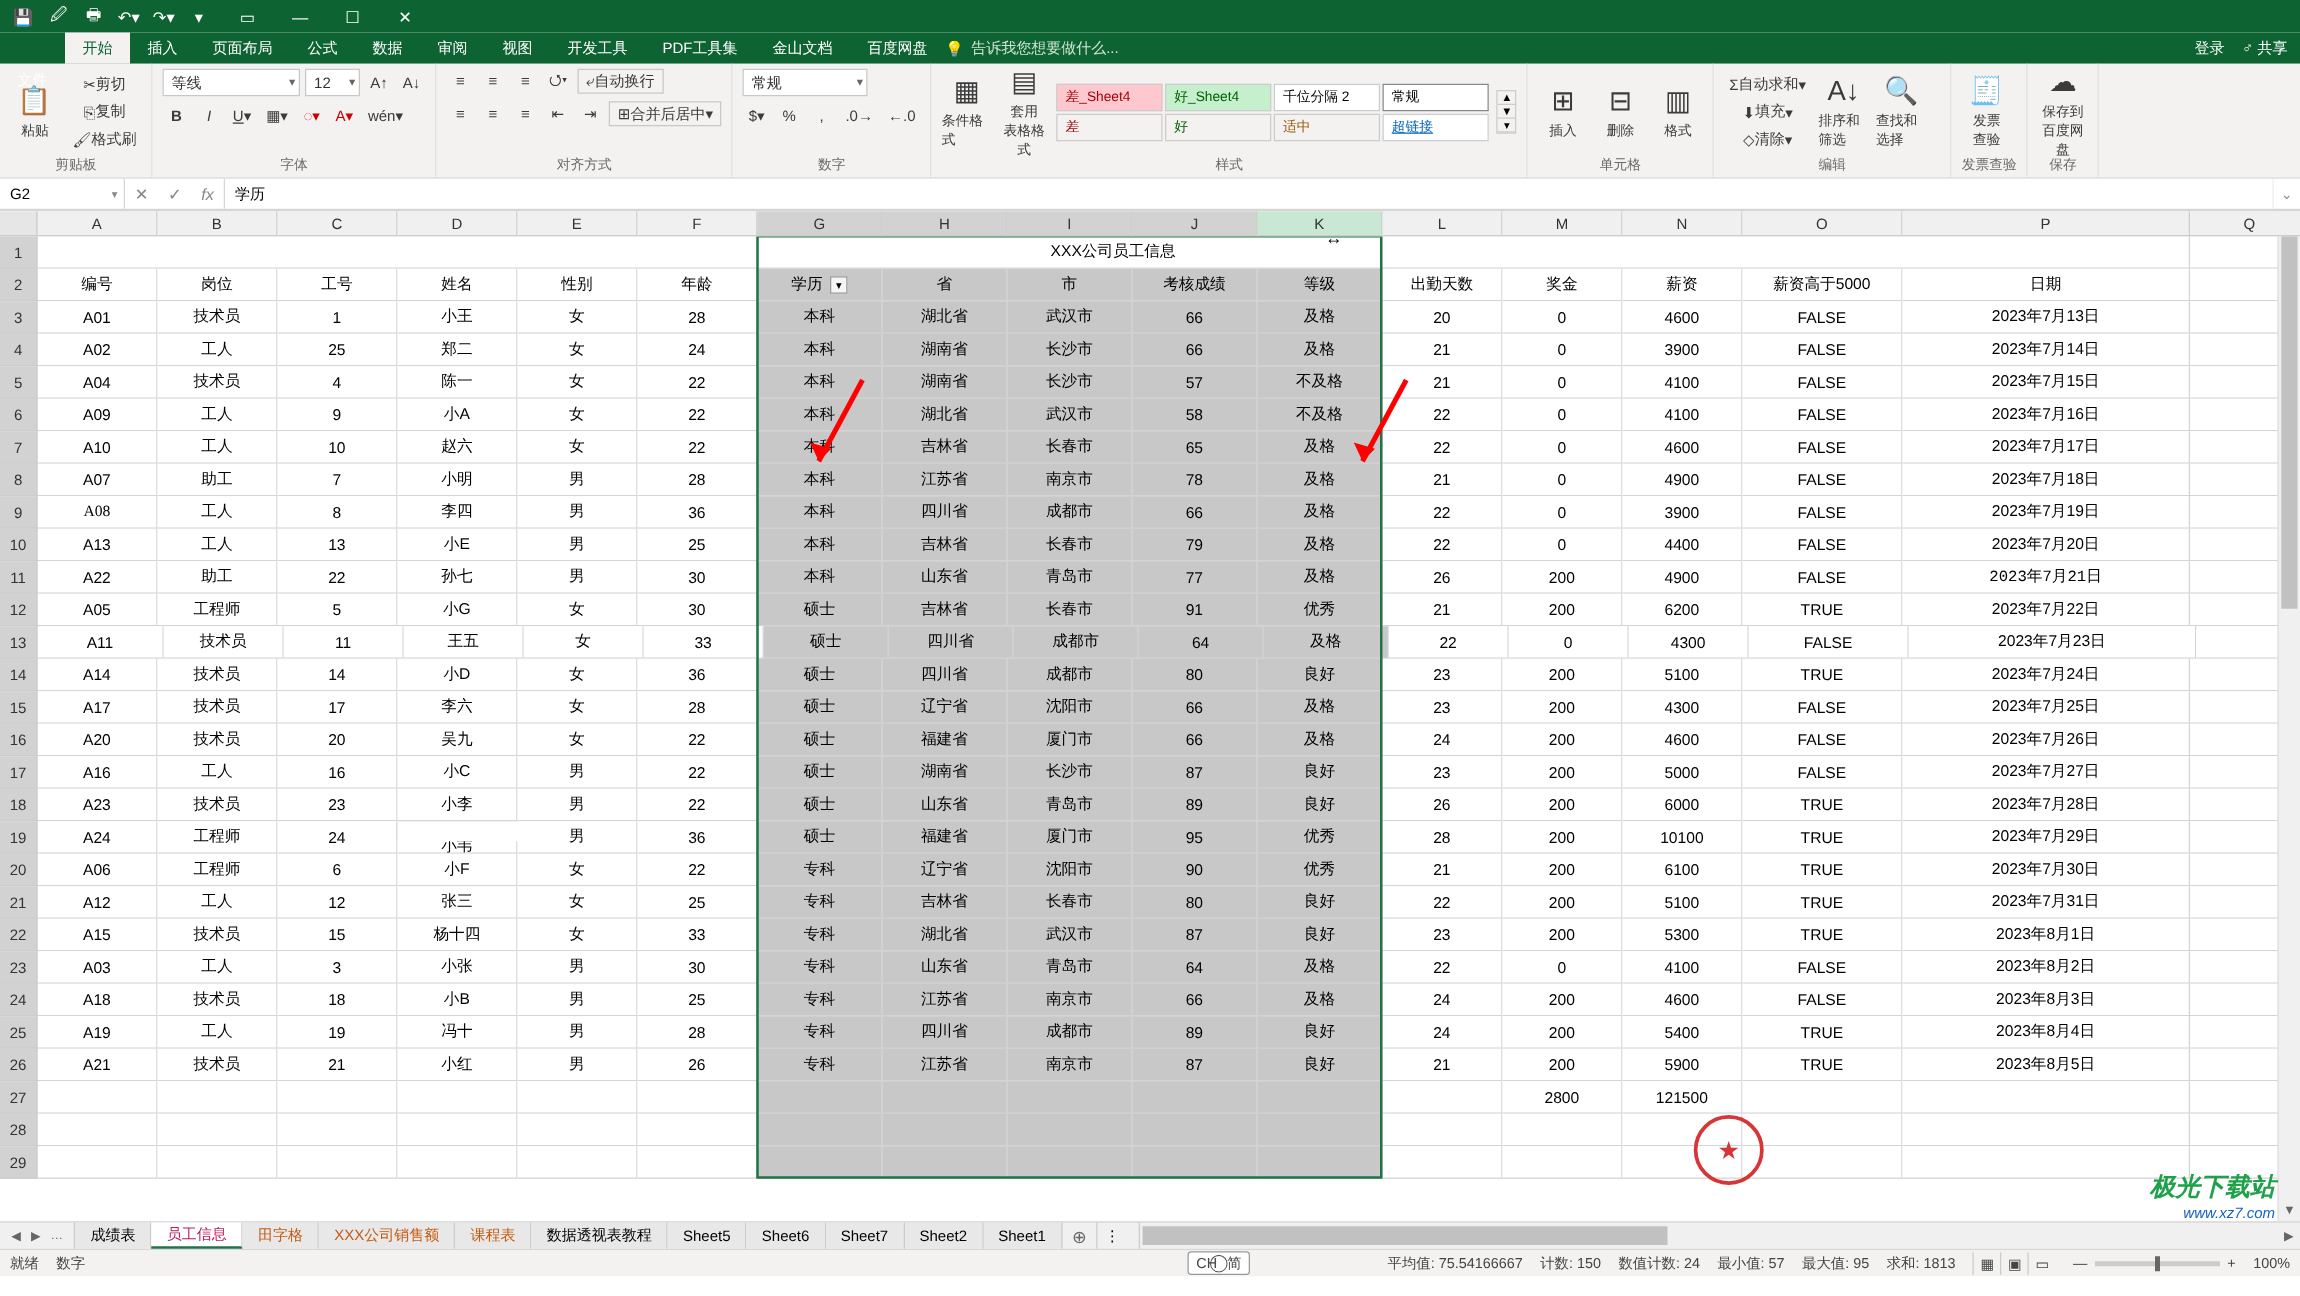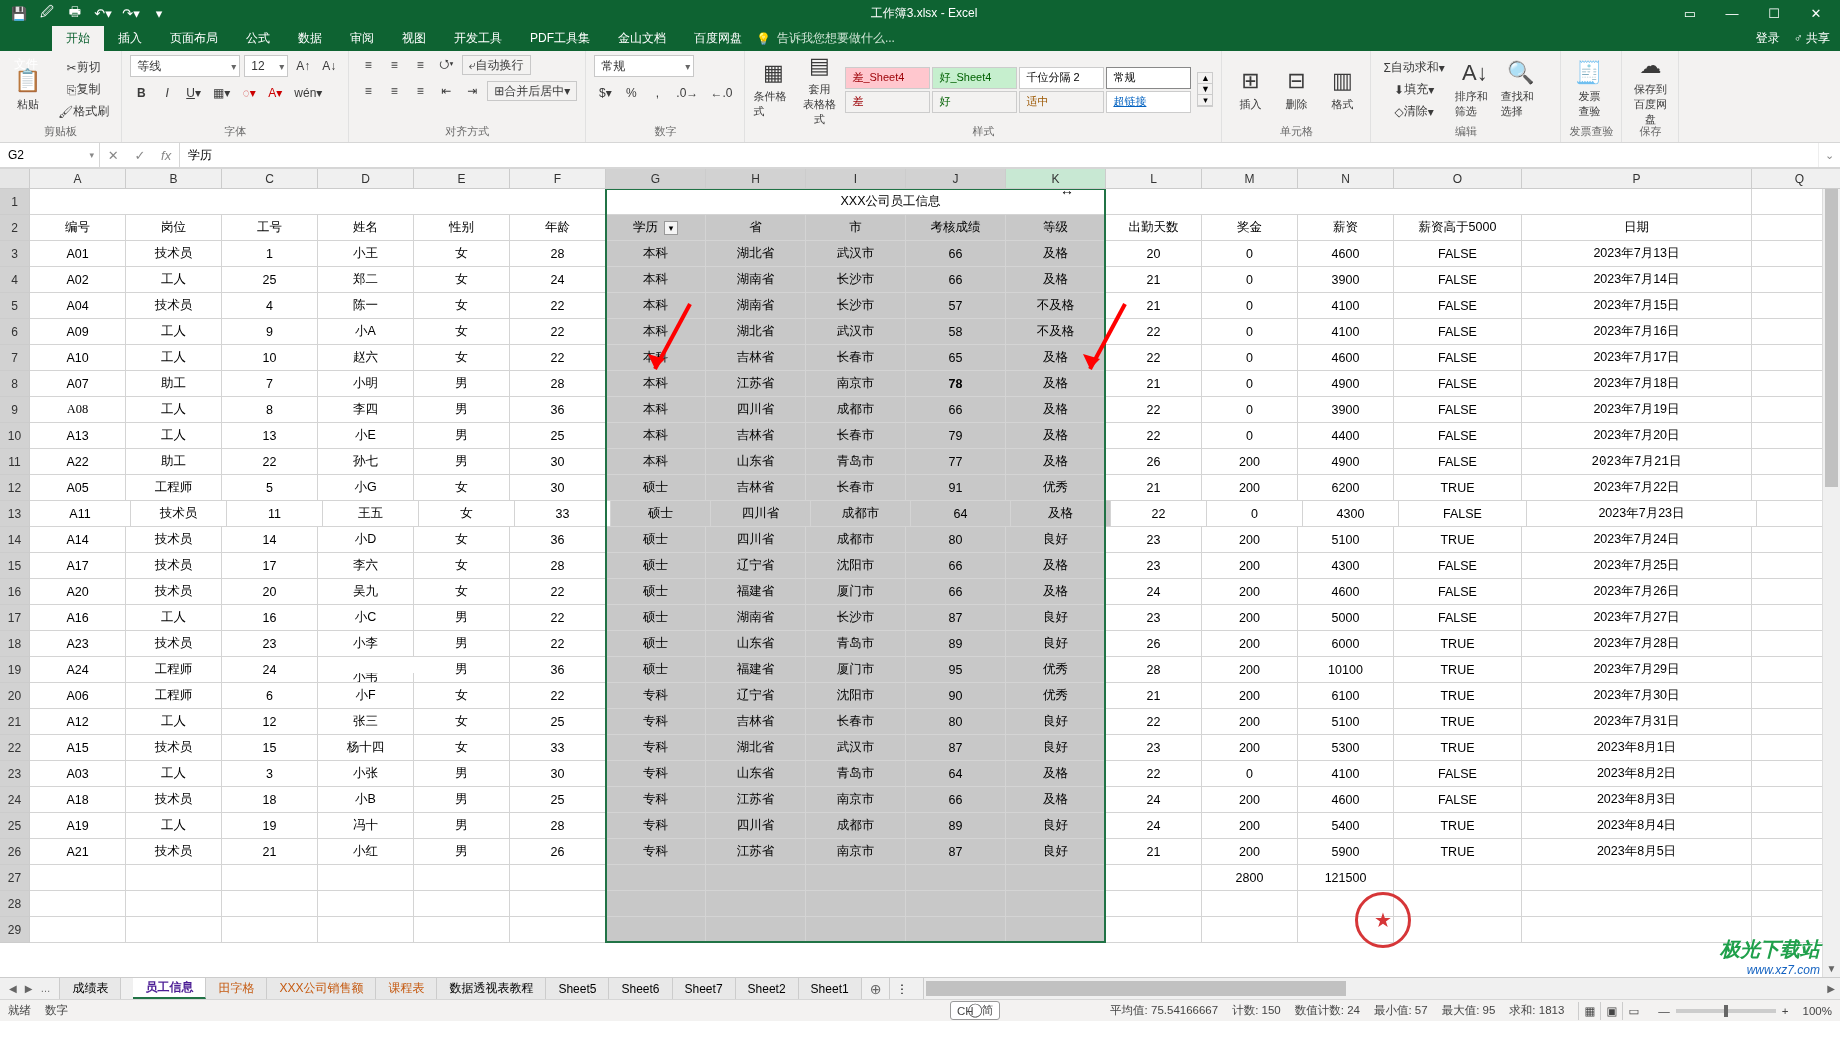--- a/index.html
+++ b/index.html
@@ -79,21 +79,21 @@
 
 
 .vscroll { position:absolute; right:0; top:0; bottom:0; width:18px; background:#f0f0f0; border-left:1px solid #ddd;}
 .vscroll .thumb{ position:absolute; top:18px; left:2px; right:2px; height:300px; background:#c1c1c1;}
 .vscroll .arr{height:18px; display:flex;align-items:center;justify-content:center;font-size:10px;color:#666;}
 .hscroll-row { height:22px; display:flex; border-top:1px solid #ccc; background:#f0f0f0; font-size:12px;}
 .sheet-nav { display:flex; align-items:center; gap:2px; padding:0 6px; border-right:1px solid #ccc;}
 .sheet-nav span{font-size:10px; color:#666; padding:0 3px;}
 .sheet-tabs { display:flex; align-items:stretch;}
 .sheet-tab { padding: 0 12px; border-right:1px solid #ccc; display:flex; align-items:center; background:#e8e8e8; cursor:pointer;}
-.sheet-tab.active { background:#fff; border-bottom:2px solid #217346; color:#4c1d95; font-weight:bold;margin-left:12px;}
+.sheet-tab.active { background:#fff; border-bottom:2px solid #217346; color:#be185d; font-weight:normal;}
 .sheet-tab.orange { color:#c55a11;}
 .sheet-add { padding:0 8px; display:flex; align-items:center; font-size:14px; color:#666;}
 .hscroll-track { flex:1; position:relative; margin-left:10px; border-left:1px solid #ccc;}
 .hscroll-track .thumb{position:absolute; left:2px; top:3px; bottom:3px; width:420px; background:#c1c1c1;}
 .hscroll-track .arr{position:absolute; top:0; bottom:0; width:18px; display:flex;align-items:center;justify-content:center;font-size:10px;color:#666;}
 .hscroll-track .arr.left{left:0;} .hscroll-track .arr.right{right:0;}
 .rec-dots{width:24px; display:flex;align-items:center;justify-content:center; border-left:1px solid #ccc;}
 
 
 .statusbar { height: 22px; background:#f3f2f1; border-top:1px solid #d6d6d6; display:flex; align-items:center; font-size:11.5px; color:#444; padding:0 8px;}
@@ -117,21 +117,20 @@
 
 <div class="titlebar">
   <div class="qat">
     <div class="qat-btn">💾</div>
     <div class="qat-btn">🖉</div>
     <div class="qat-btn">🖶</div>
     <div class="qat-btn">↶▾</div>
     <div class="qat-btn">↷▾</div>
     <div class="qat-btn">▾</div>
   </div>
-  <div class="title-center">工作簿3.xlsx - Excel</div>
   <div class="win-ctrl">
     <div class="win-btn">▭</div>
     <div class="win-btn">—</div>
     <div class="win-btn">☐</div>
     <div class="win-btn">✕</div>
   </div>
 </div>
 
 <div class="ribbon-tabs">
   <div class="rtab file">文件</div>
@@ -509,21 +508,21 @@
       <div class="row">
         <div class="cell" style="width: 96px;">A07</div>
         <div class="cell" style="width: 96px;">助工</div>
         <div class="cell" style="width: 96px;">7</div>
         <div class="cell" style="width: 96px;">小明</div>
         <div class="cell" style="width: 96px;">男</div>
         <div class="cell" style="width: 96px;">28</div>
         <div class="cell selblock" style="width: 100px;">本科</div>
         <div class="cell selblock" style="width: 100px;">江苏省</div>
         <div class="cell selblock" style="width: 100px;">南京市</div>
-        <div class="cell selblock" style="width: 100px; font-weight: bold;">78</div>
+        <div class="cell selblock" style="width: 100px;">78</div>
         <div class="cell selblock" style="width: 100px;">及格</div>
         <div class="cell" style="width: 96px;">21</div>
         <div class="cell" style="width: 96px;">0</div>
         <div class="cell" style="width: 96px;">4900</div>
         <div class="cell" style="width: 128px;">FALSE</div>
         <div class="cell" style="width: 230px;">2023年7月18日</div>
         <div class="cell" style="width: 96px;"></div>
       </div>
       <div class="row">
         <div class="cell" style="width: 96px; font-family: Liberation Serif, serif;">A08</div>

